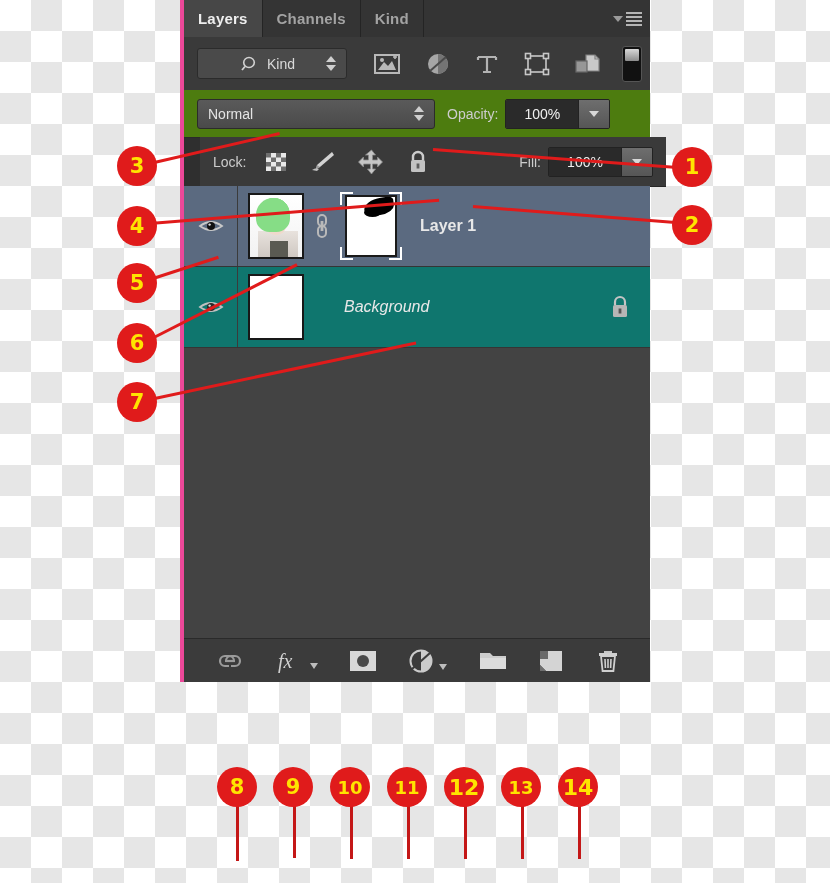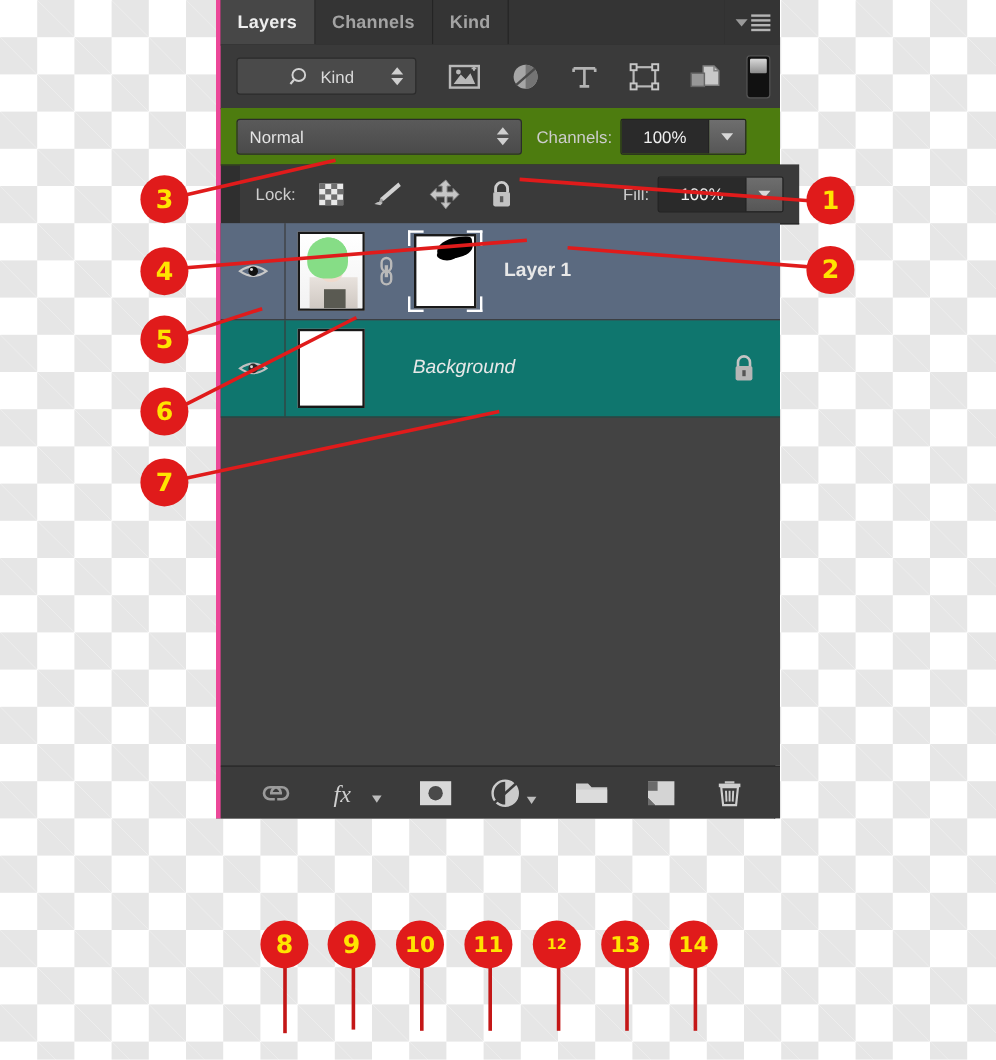--- a/index.html
+++ b/index.html
@@ -504,21 +504,21 @@
   </div>
 
   <div class="blendrow">
     <div class="blendsel">
       <span class="bl-label">Normal</span>
       <span class="stepper">
           <i class="up"></i>
           <i class="dn"></i>
         </span>
     </div>
-    <span class="fieldlabel">Channels:</span>
+    <span class="fieldlabel">Opacity:</span>
     <div class="numfield">
       <span class="val">100%</span>
       <span class="arrowbtn">
           <i></i>
         </span>
     </div>
   </div>
 
   <div class="lockrow">
     <span class="lock-label">Lock:</span>
@@ -733,22 +733,22 @@
   <div class="badge" style="left:273px; top:767px;">
       <span>9</span>
     </div>
   <div class="badge" style="left:330px; top:767px;">
       <span style="font-size:18px">10</span>
     </div>
   <div class="badge" style="left:387px; top:767px;">
       <span style="font-size:18px">11</span>
     </div>
   <div class="badge" style="left:444px; top:767px;">
-      <span style="font-size:12px">12</span>
+      <span style="font-size:22px">12</span>
     </div>
   <div class="badge" style="left:501px; top:767px;">
       <span style="font-size:18px">13</span>
     </div>
   <div class="badge" style="left:558px; top:767px;">
-      <span style="font-size:18px">14</span>
+      <span style="font-size:22px">14</span>
     </div>
 
 </div>
 
 </body></html>

